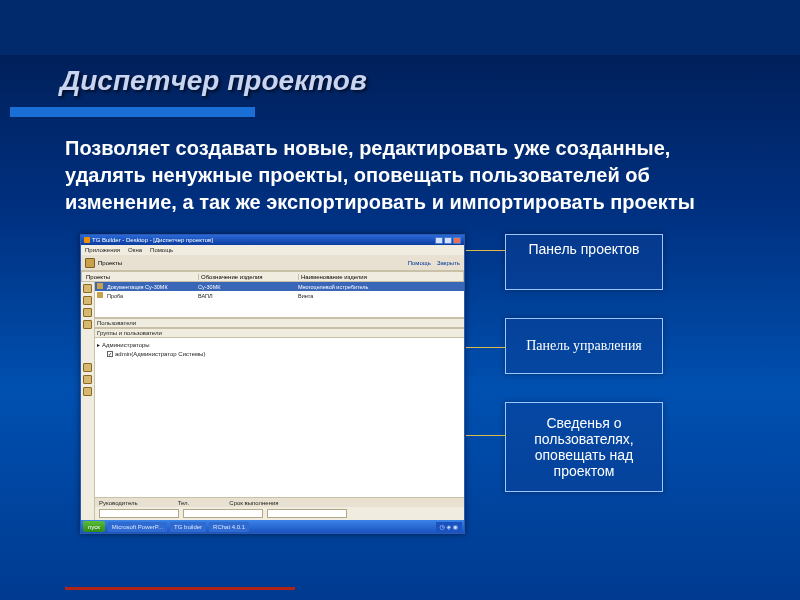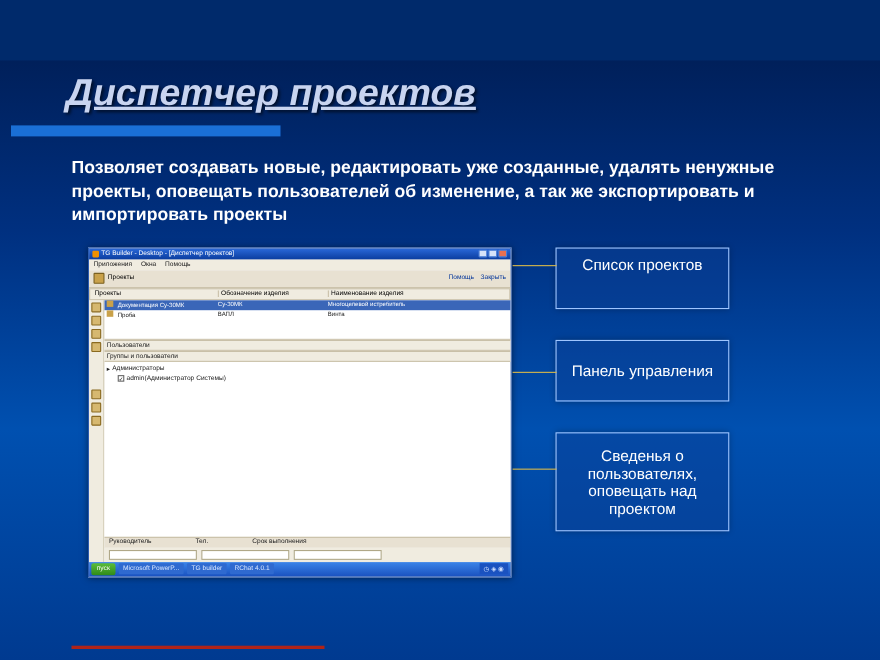--- a/index.html
+++ b/index.html
@@ -7,27 +7,27 @@
     width: 800px; height: 600px;
     background: linear-gradient(to bottom, #001a4d 0%, #003080 35%, #0050b0 65%, #003a90 100%);
     font-family: Arial, sans-serif;
     color: #fff;
     overflow: hidden;
     position: relative;
   }
   .topbar { height: 55px; width: 100%; background: #002a6b; }
   .title-area { padding: 10px 0 0 60px; }
   .title {
-    font-size: 34px; font-weight: bold; font-style: italic;
-    color: #c8d4f0; text-shadow: 2px 2px 3px rgba(0,0,0,.6); text-decoration: underline;
+    font-size: 28px; font-weight: bold; font-style: italic;
+    color: #c8d4f0; text-shadow: 2px 2px 3px rgba(0,0,0,.6);
   }
   .blue-strip { height: 10px; width: 245px; background: #1a6fd6; margin: 10px 0 0 10px; }
   .description {
     margin: 18px 65px 12px 65px;
-    font-size: 16px; font-weight: bold; color: #fff;
+    font-size: 20px; font-weight: bold; color: #fff;
     line-height: 1.35;
   }
   .content-row {
     display: flex; align-items: flex-start;
     margin-top: 18px; padding-left: 80px;
   }
   
   .thumb {
     width: 385px; height: 300px;
     border: 1px solid #2a5bb0;
@@ -100,21 +100,21 @@
   .callout {
     width: 158px;
     border: 1px solid #9ec5ff;
     background: rgba(12,65,150,.45);
     color:#fff; font-size:14px;
     display:flex; align-items:center; justify-content:center;
     text-align:center; padding:8px 6px;
     box-shadow: 0 0 6px rgba(0,0,0,.3);
   }
   .callout.tall1 { min-height:56px; align-items:flex-start; padding-top:6px; }
-  .callout.tall2 { min-height:56px; }
+  .callout.tall2 { min-height:56px;font-family:Liberation Serif, serif; }
   .callout.tall3 { min-height:90px; }
   .red-line { position:absolute; left:65px; bottom:10px; width:230px; height:3px; background:#b02418; }
 </style>
 </head>
 <body>
 
 <div class="topbar"></div>
 
 <div class="title-area">
   <div class="title">Диспетчер проектов</div>
@@ -228,19 +228,19 @@
       <div class="task-item">RChat 4.0.1</div>
       <div class="tray">◷ ◈ ◉</div>
     </div>
 
     <div class="connector" style="top:15px; left:385px; width:40px;"></div>
     <div class="connector" style="top:112px; left:385px; width:40px;"></div>
     <div class="connector" style="top:200px; left:385px; width:40px;"></div>
   </div>
 
   <div class="callouts">
-    <div class="callout tall1">Список проектов</div>
+    <div class="callout tall1">Панель проектов</div>
     <div class="callout tall2">Панель управления</div>
     <div class="callout tall3">Сведенья о пользователях, оповещать над проектом</div>
   </div>
 </div>
 
 <div class="red-line"></div>
 
 </body></html>

